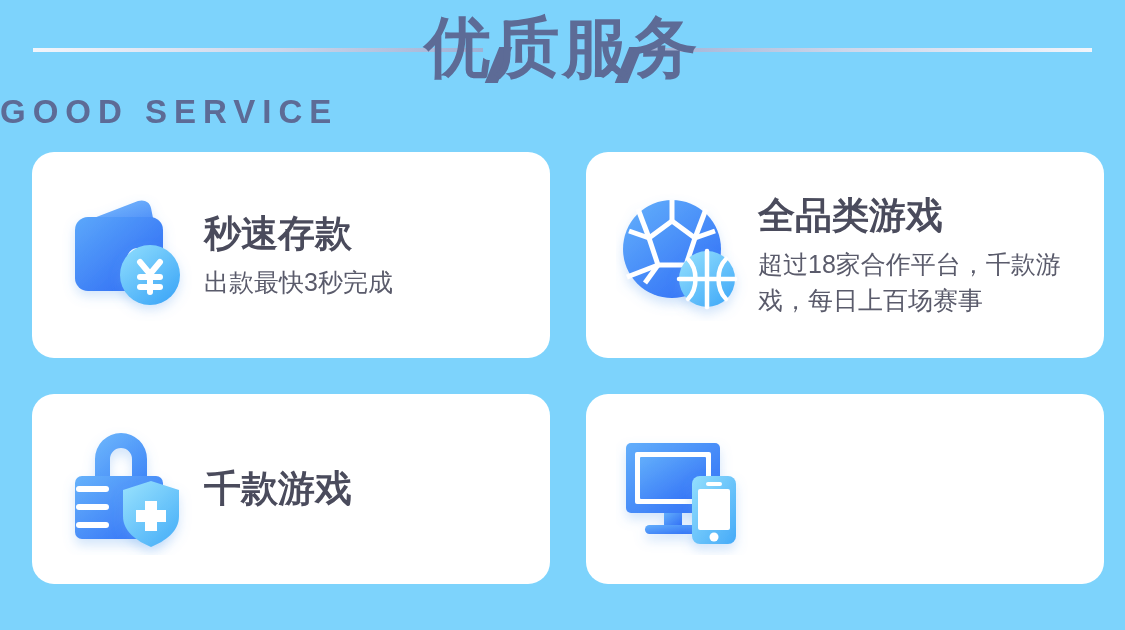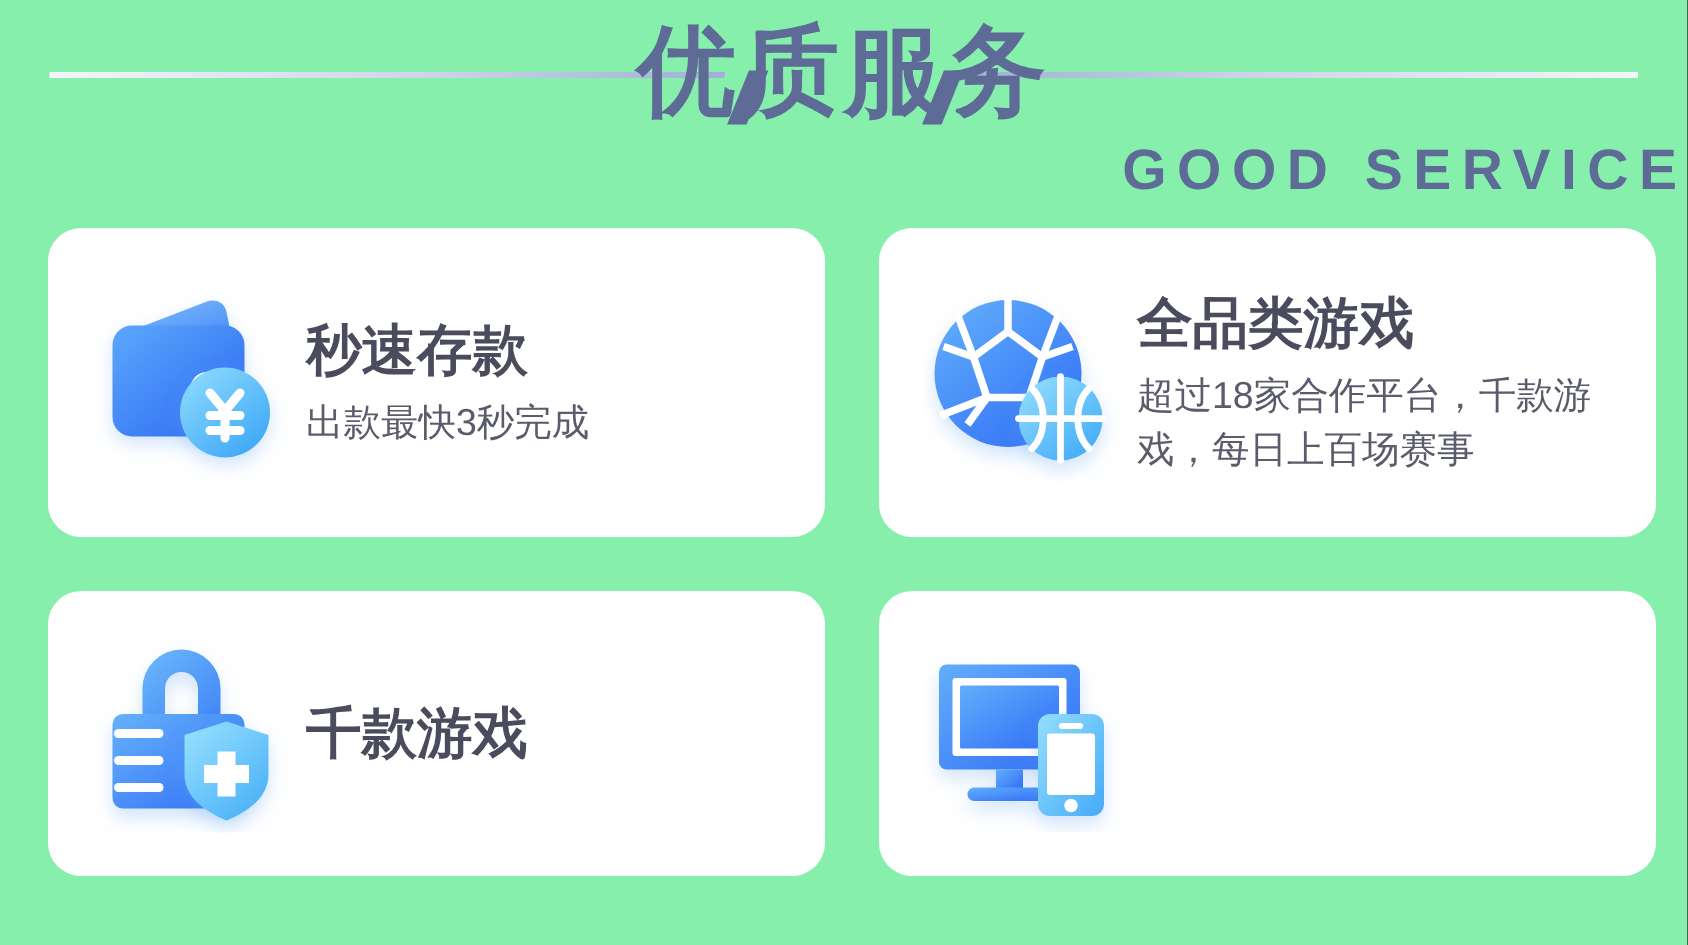--- a/index.html
+++ b/index.html
@@ -8,21 +8,21 @@
     height: 630px;
     background: #000000;
     font-family: "Liberation Sans", "DejaVu Sans", sans-serif;
     overflow: hidden;
   }
 
   .page {
     position: relative;
     width: 1125px;
     height: 630px;
-    background: #86efac;
+    background: #7dd3fc;
   }
 
   
   .header {
     position: absolute;
     left: 0;
     top: 0;
     width: 1125px;
     height: 148px;
   }
@@ -57,23 +57,23 @@
     line-height: 80px;
     letter-spacing: 3px;
     color: #5d6b96;
   }
 
   .header-sub {
     position: absolute;
     left: 0;
     top: 93px;
     width: 1125px;
-    text-align: right;
+    text-align: left;
     font-family: "Liberation Sans", sans-serif;
-    font-size: 38px;
+    font-size: 33px;
     font-weight: 700;
     letter-spacing: 7px;
     color: #5d6b96;
   }
 
   
   .grid {
     position: absolute;
     left: 32px;
     top: 152px;

